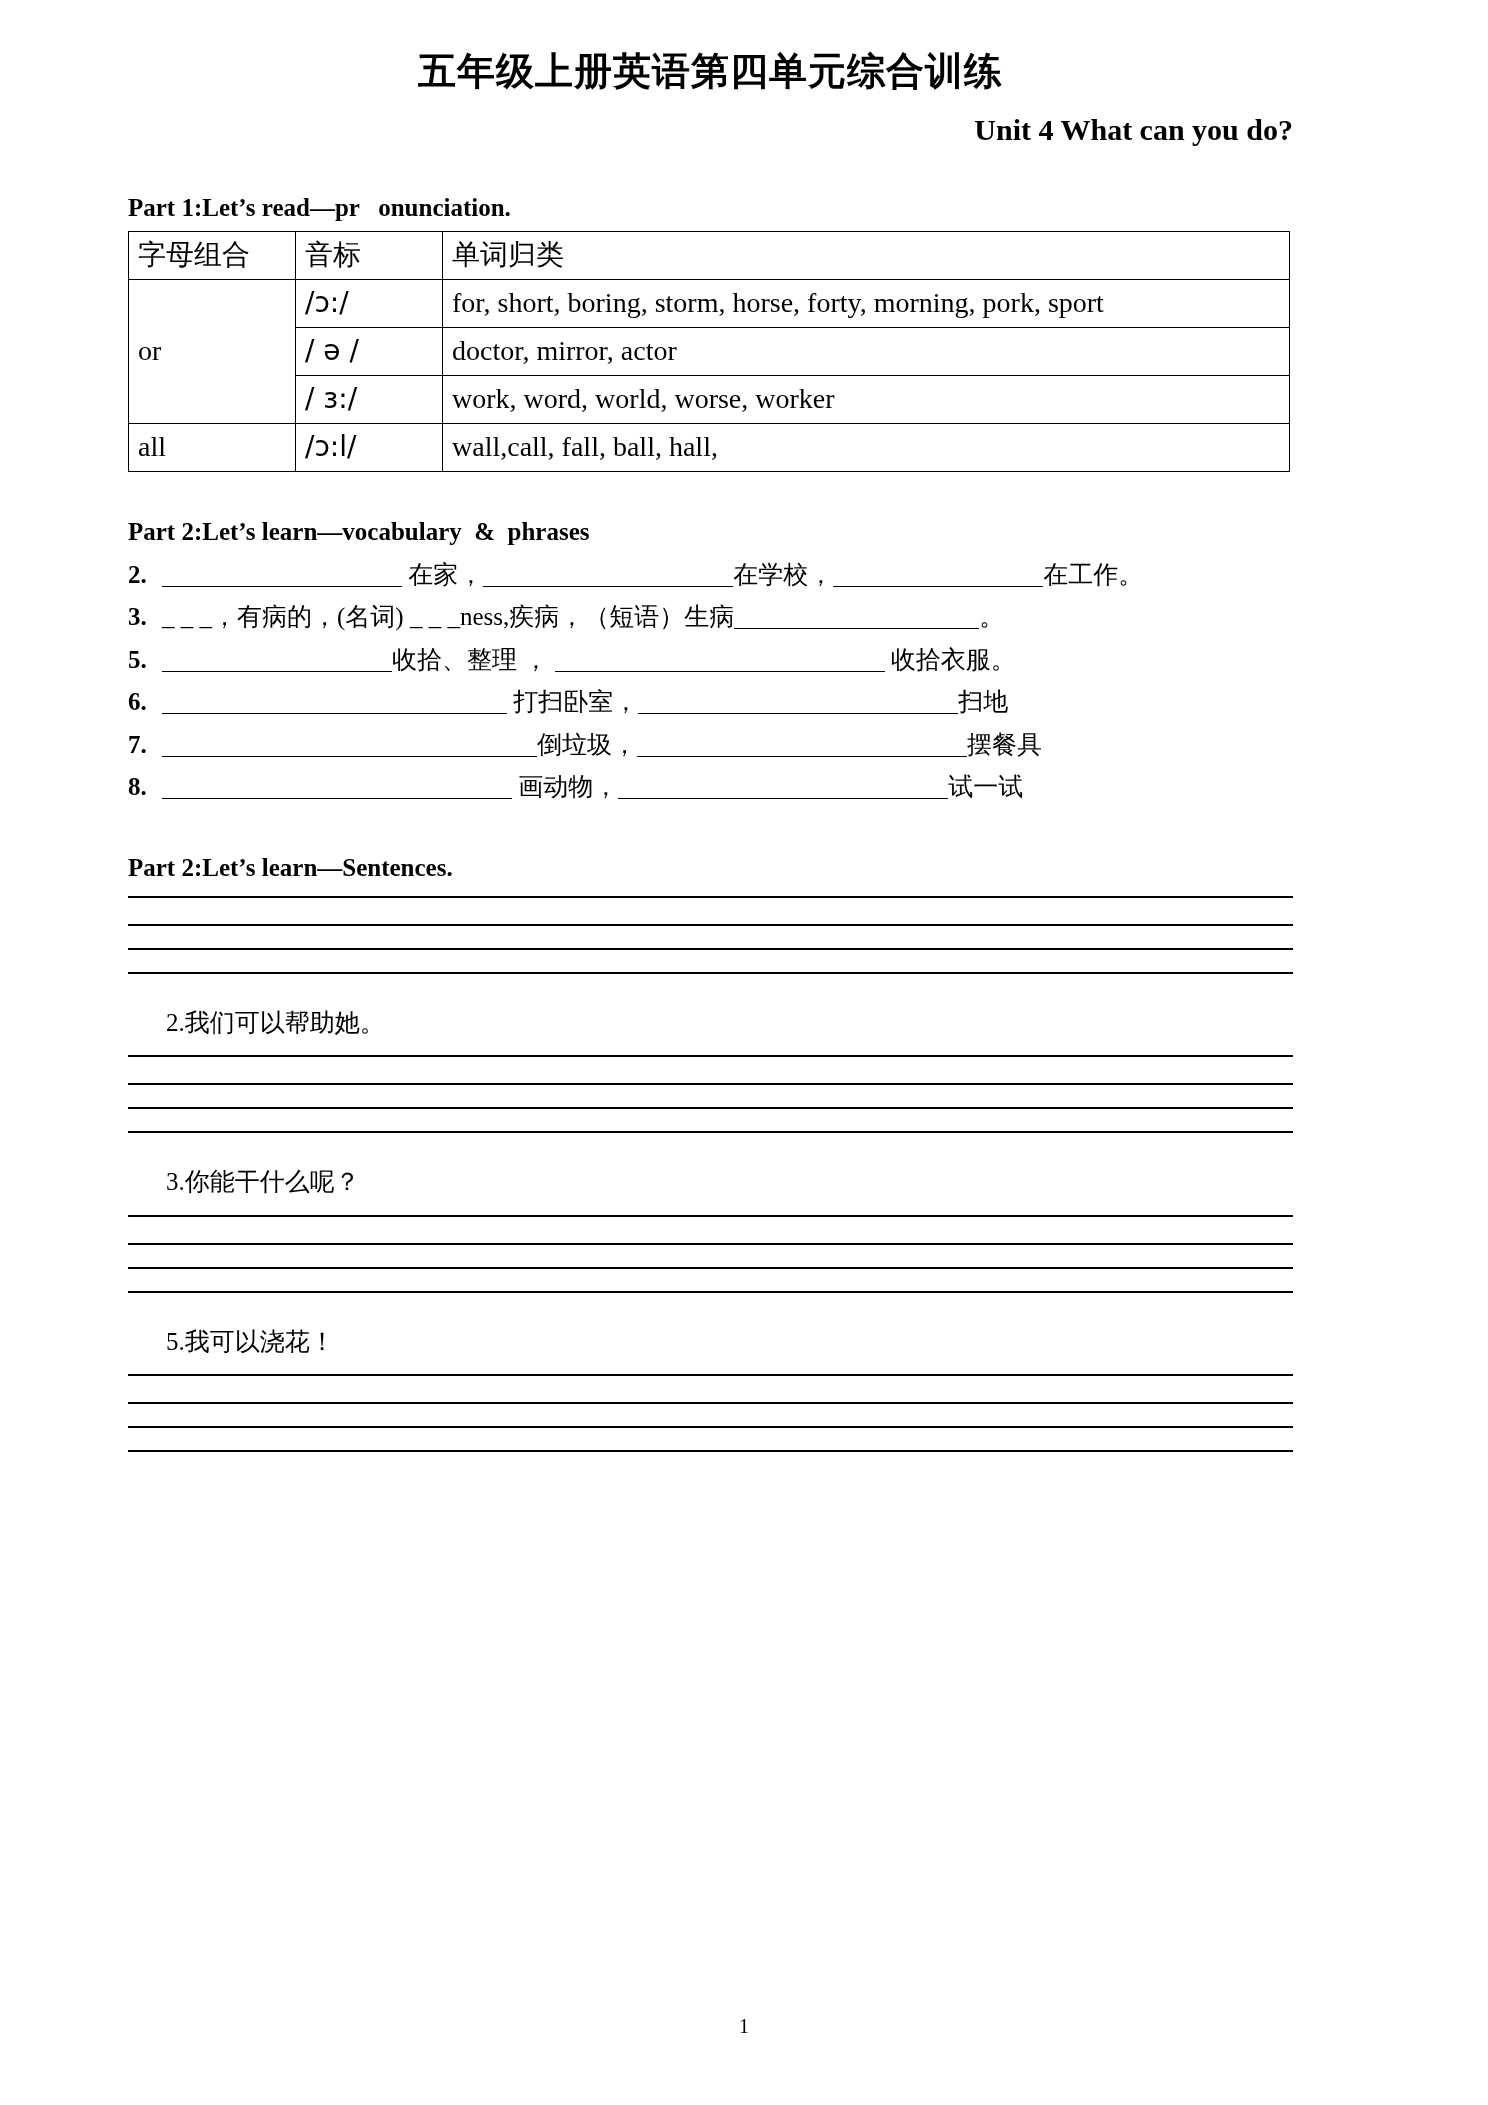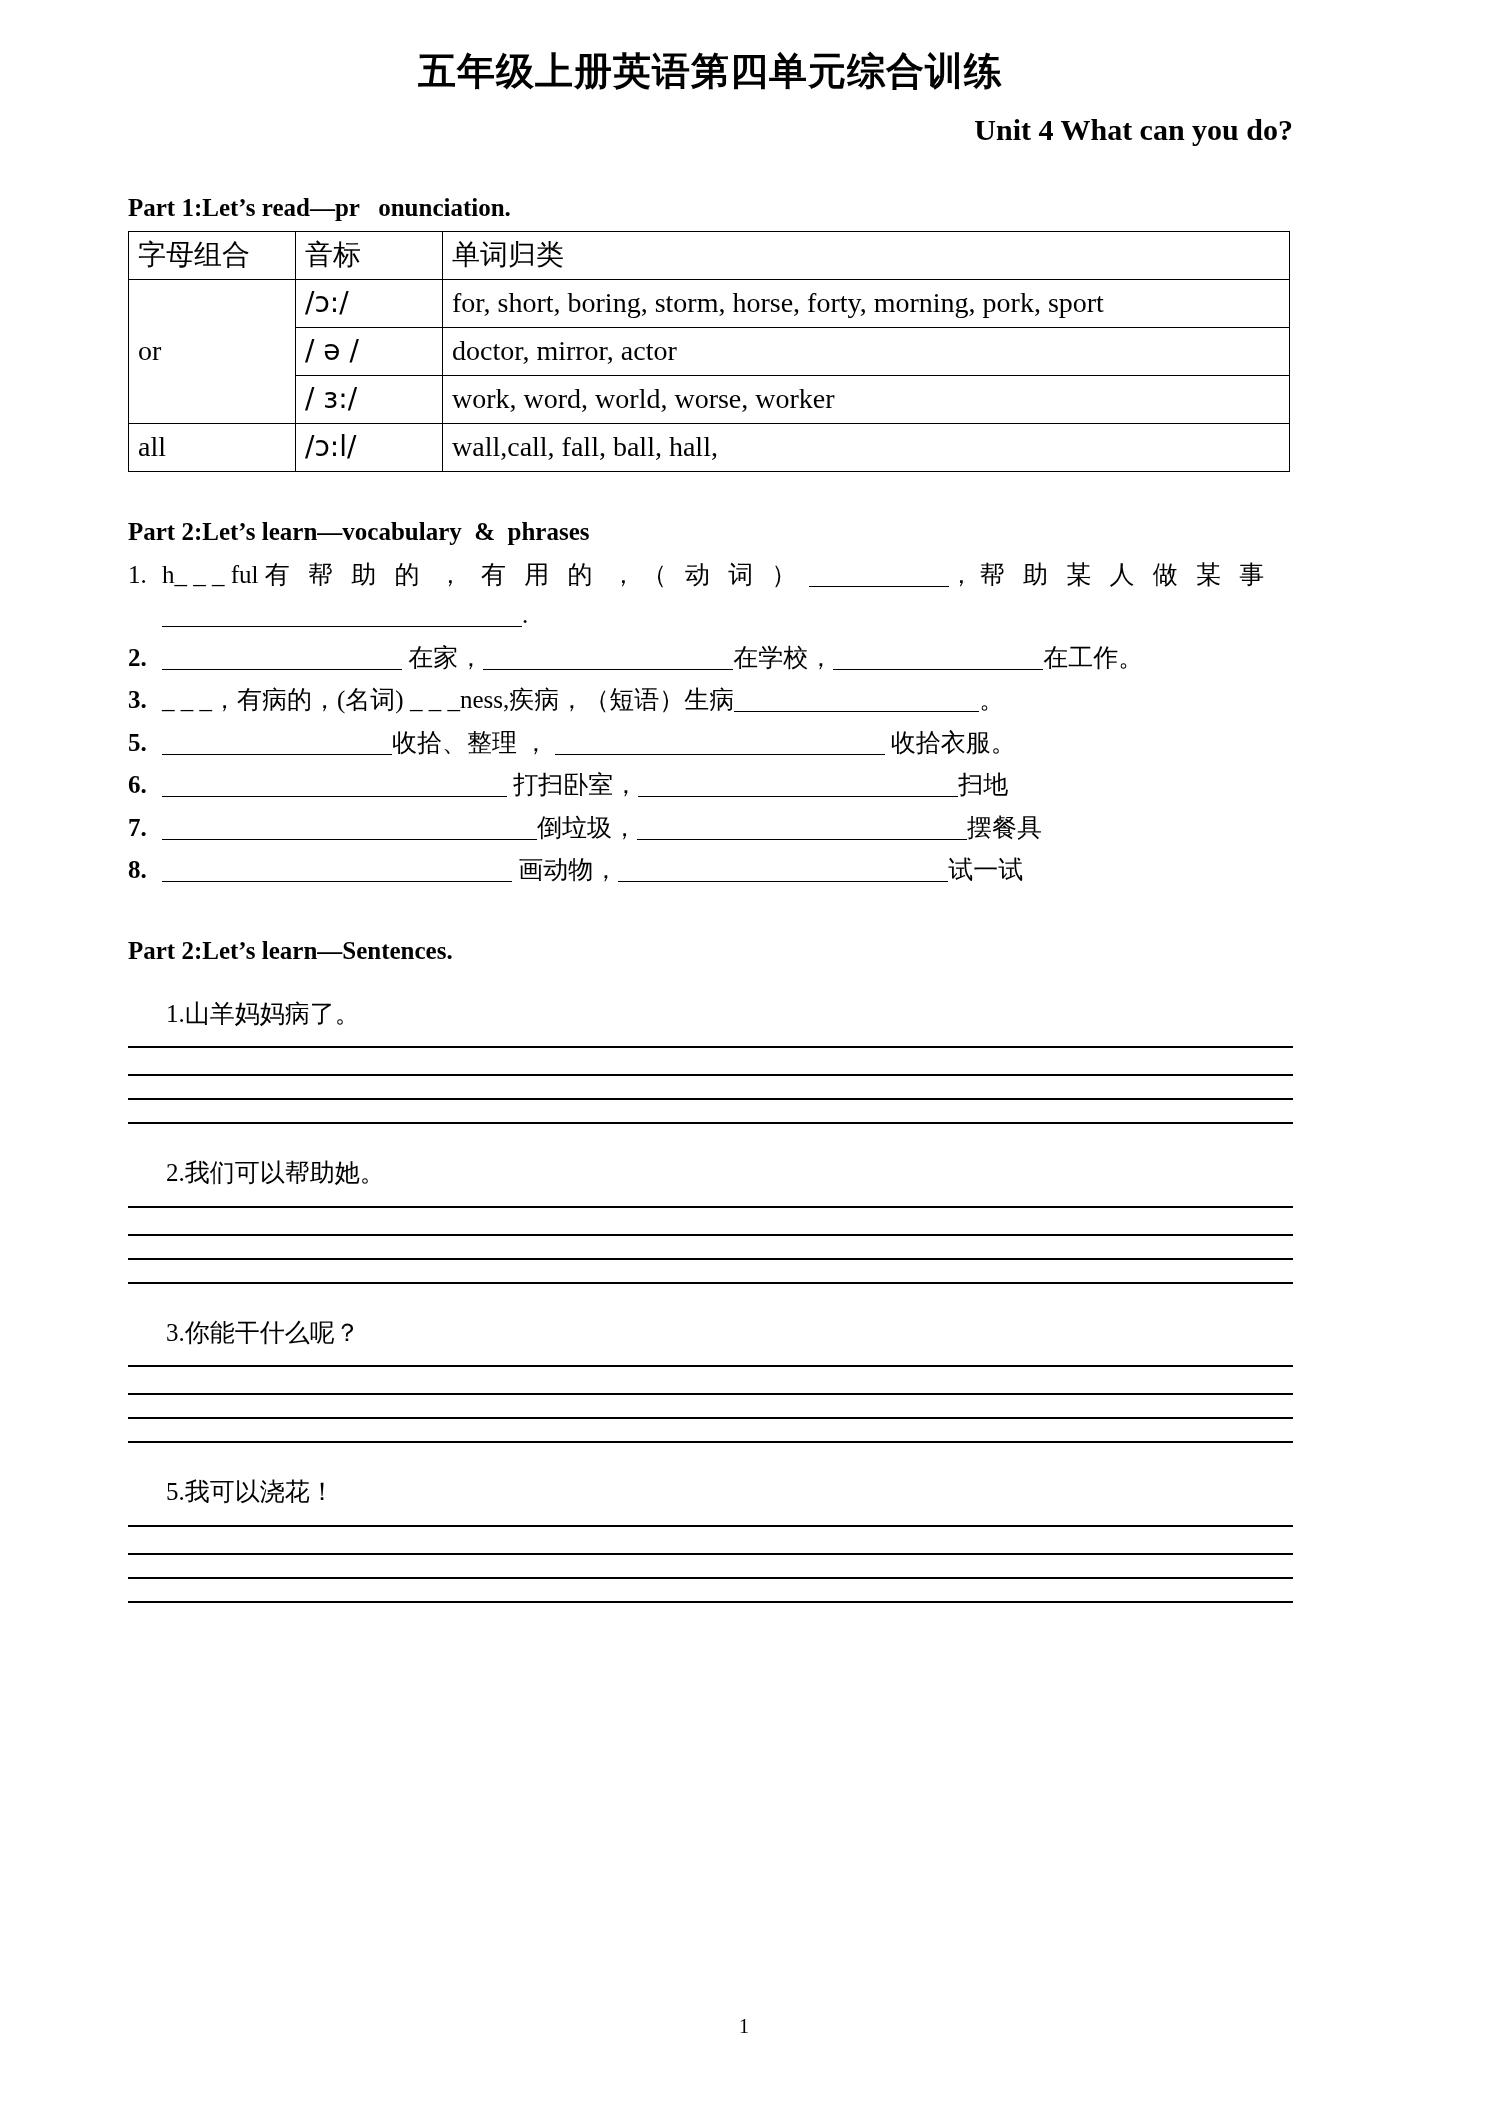--- a/index.html
+++ b/index.html
@@ -168,28 +168,20 @@
           <td class="col-b ipa">/ɔ:l/</td>
           <td>wall,call, fall, ball, hall,</td>
         </tr>
       </tbody>
     </table>
 
     <div class="section-head">Part 2:Let’s learn—vocabulary  &amp;  phrases</div>
 
     <div class="vocab-list">
 
-      <div class="vocab-item">
-        <span class="vnum">1.</span><span>h_ _ _ ful</span>
-        <span class="sp">有 帮 助 的 ， 有 用 的 ，（ 动 词 ）</span>
-        <span class="blank" style="width:140px"></span><span class="sp">，帮 助 某 人 做 某 事</span>
-        <div style="margin-left:34px">
-          <span class="blank" style="width:360px"></span><span>.</span>
-        </div>
-      </div>
 
       <div class="vocab-item">
         <span class="vnum b">2.</span><span class="blank" style="width:240px"></span>
         <span>在家，</span><span class="blank" style="width:250px"></span><span>在学校，</span><span class="blank" style="width:210px"></span><span>在工作。</span>
       </div>
 
       <div class="vocab-item">
         <span class="vnum b">3.</span><span>_ _ _，有病的，(名词) _ _ _ness,疾病，（短语）生病</span><span class="blank" style="width:245px"></span><span>。</span>
       </div>
 
@@ -213,21 +205,20 @@
         <span class="vnum b">8.</span><span class="blank" style="width:350px"></span>
         <span>画动物，</span><span class="blank" style="width:330px"></span><span>试一试</span>
       </div>
 
 
     </div>
 
     <div class="section-head">Part 2:Let’s learn—Sentences.</div>
 
     <div>
-      <div class="sentence-q">1.山羊妈妈病了。</div>
       <div class="ruled">
         <div class="rline"></div>
         <div class="rline"></div>
         <div class="rline"></div>
         <div class="rline"></div>
       </div>
     </div>
 
     <div>
       <div class="sentence-q">2.我们可以帮助她。</div>

